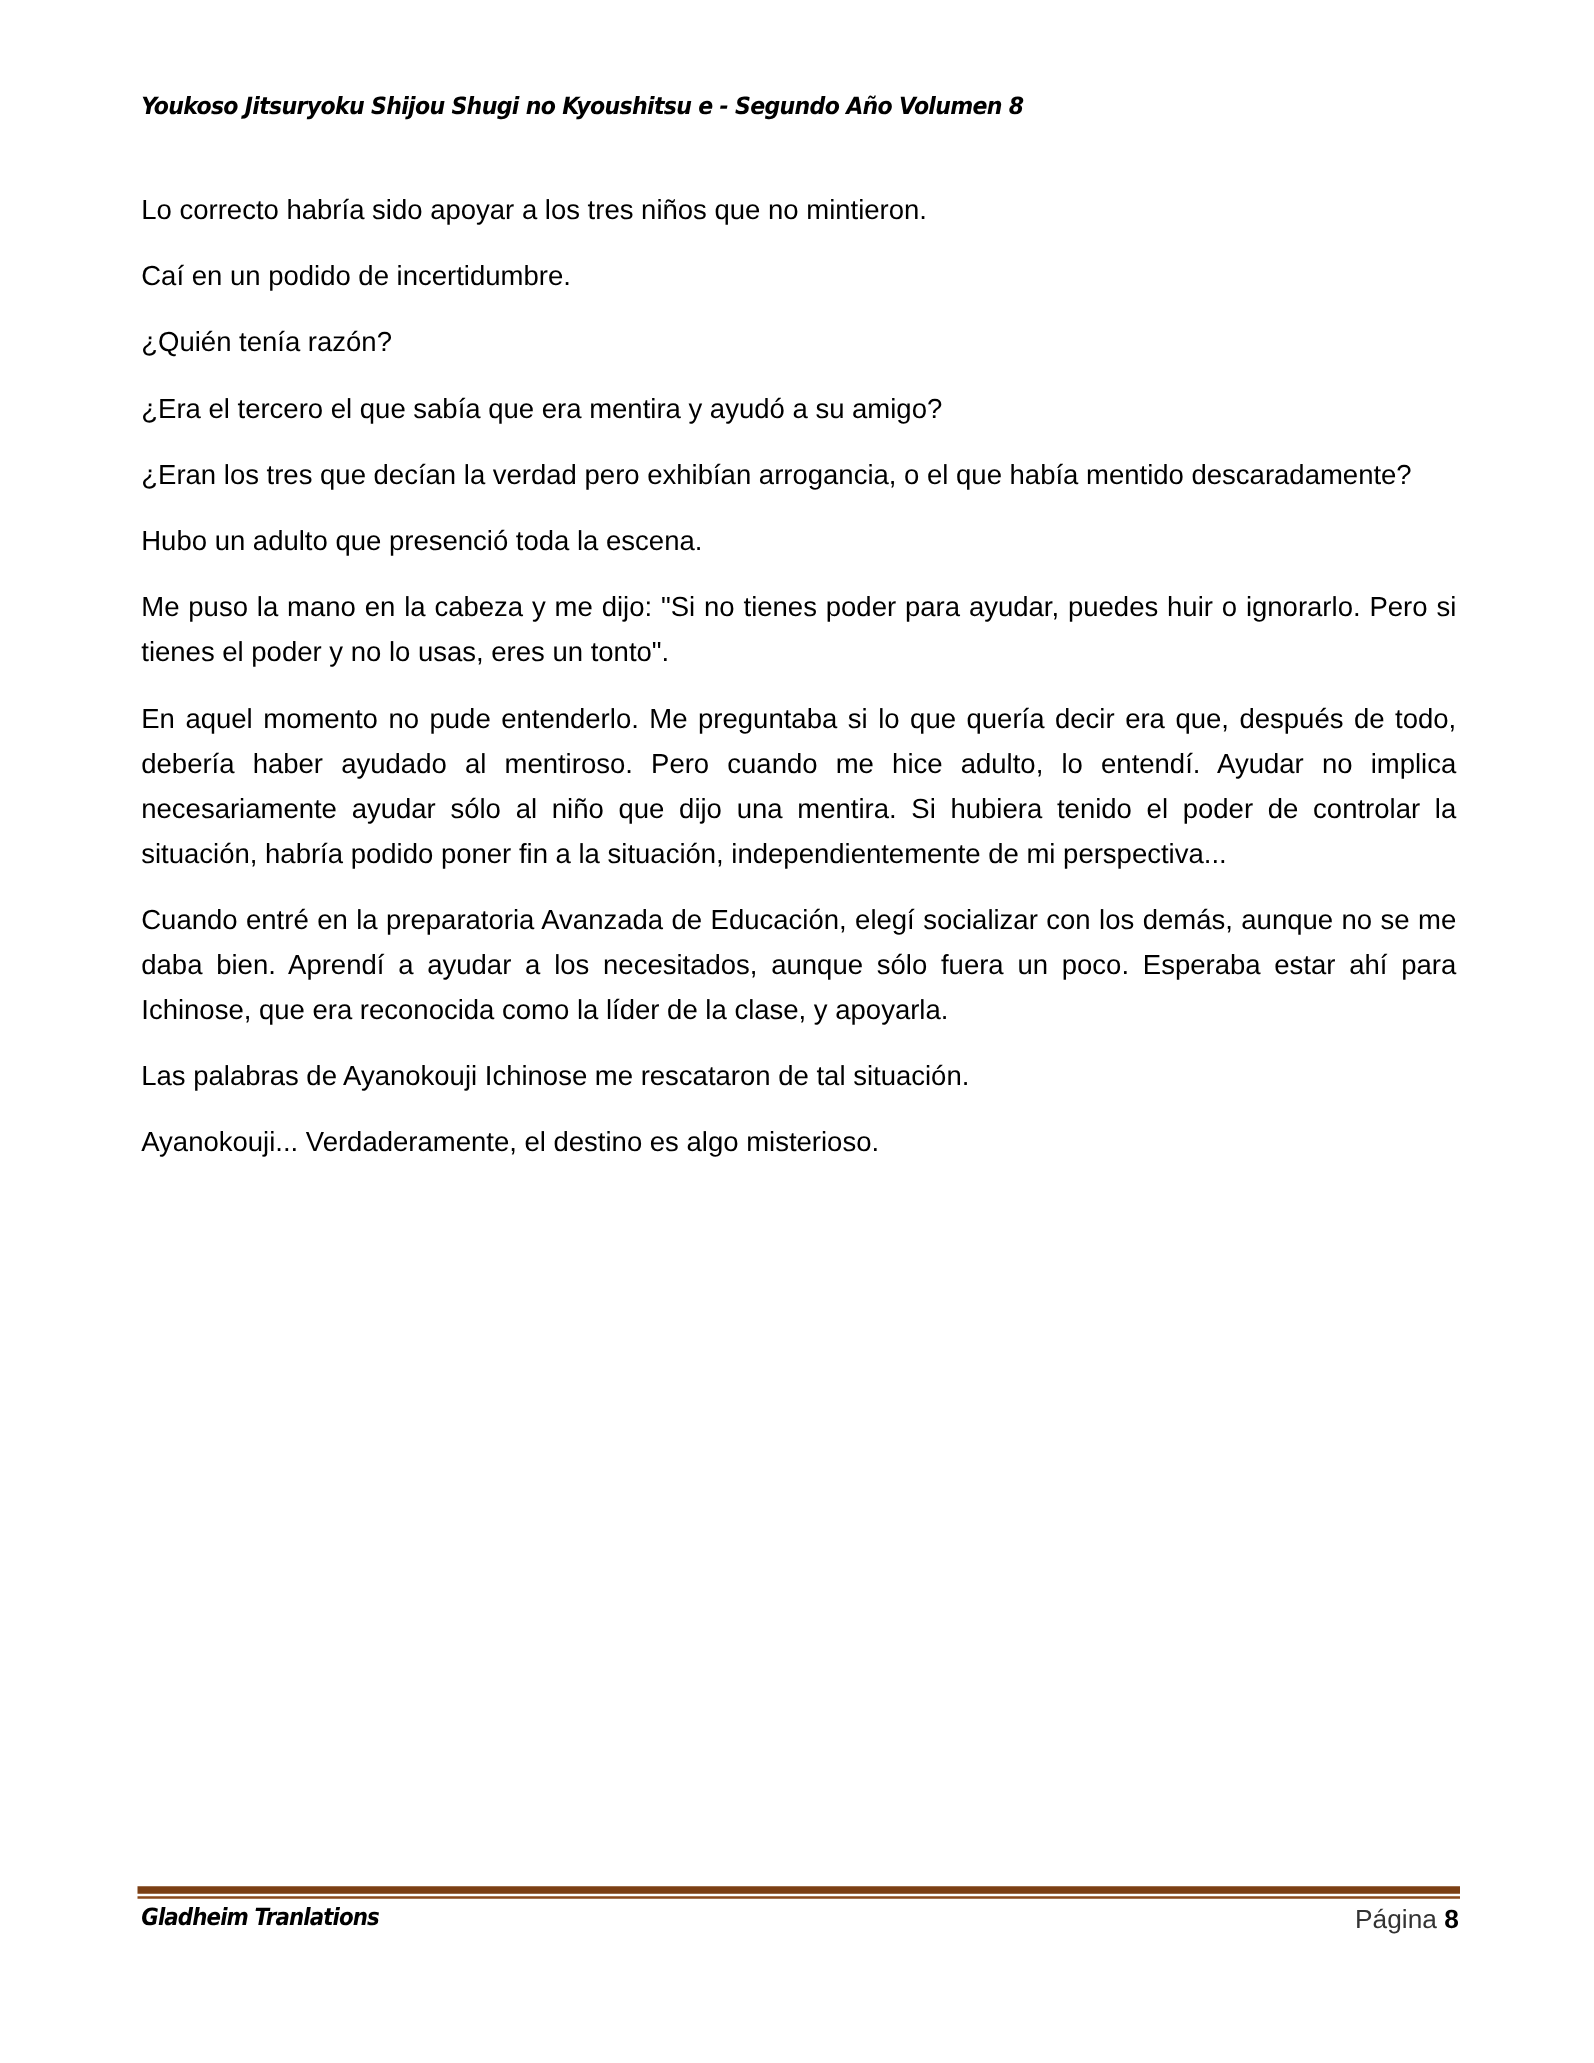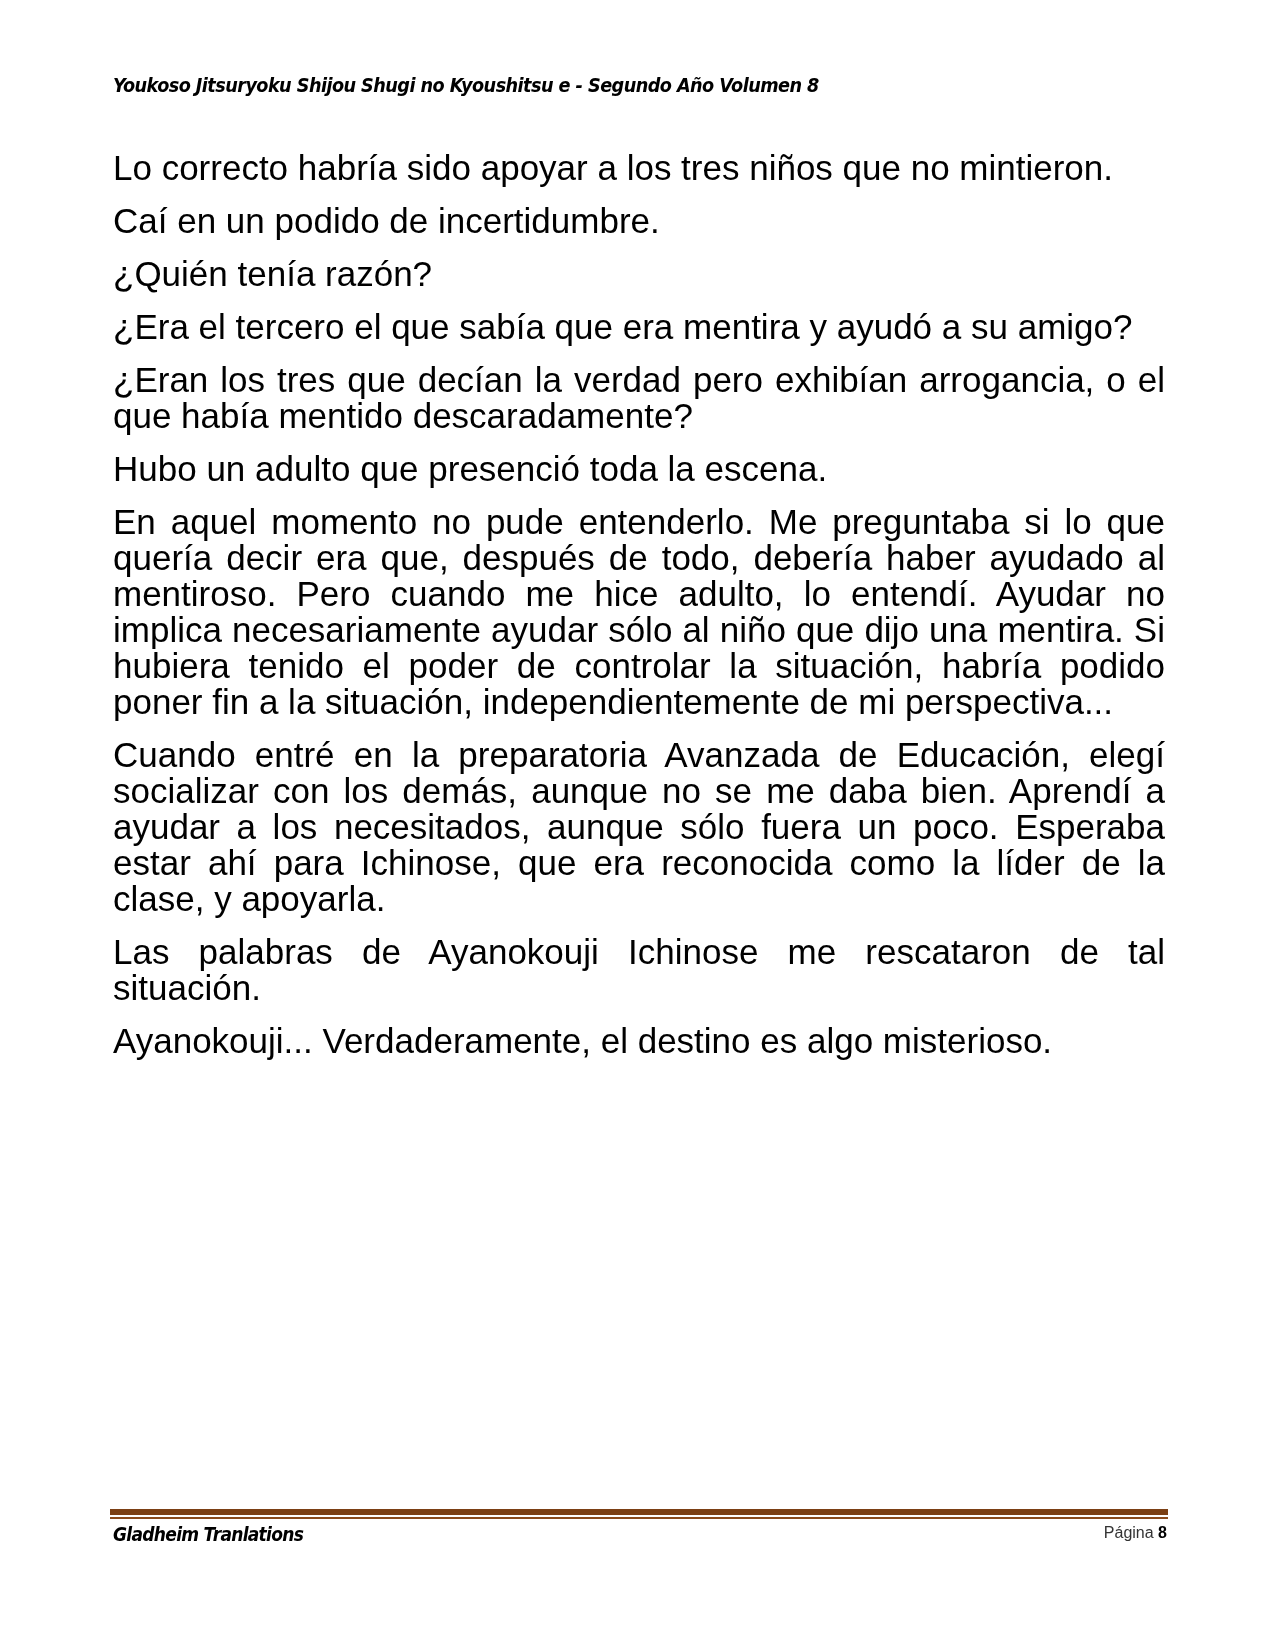--- a/index.html
+++ b/index.html
@@ -5,50 +5,51 @@
   html, body { margin: 0; padding: 0; background: #ffffff; }
   body { width: 1275px; height: 1650px; position: relative; overflow: hidden; }
   .header {
     position: absolute; left: 113px; top: 74px;
     font-family: "DejaVu Sans", sans-serif; font-weight: bold; font-style: italic;
     font-size: 19px; color: #000; letter-spacing: -0.6px; transform: scaleX(0.93); transform-origin: left;
     white-space: nowrap;
   }
   .body-text {
     position: absolute; left: 113px; top: 150px; width: 1052px;
-    font-family: "Liberation Sans", sans-serif; font-size: 35px; color: #000;
+    font-family: "Liberation Sans", sans-serif; font-size: 22px; color: #000;
     line-height: 36px;
   }
   .para { margin: 0 0 17px 0; text-align: justify; }
   .rule { position: absolute; left: 110px; width: 1058px; }
   .rule.thick { top: 1509px; height: 6px; background: #7b3f14; }
   .rule.thin { top: 1517px; height: 2px; background: #8a4a1c; }
   .footer-left {
     position: absolute; left: 113px; top: 1523px;
     font-family: "DejaVu Sans", sans-serif; font-weight: bold; font-style: italic;
     font-size: 19px; color: #000; letter-spacing: -0.8px; transform: scaleX(0.9); transform-origin: left; white-space: nowrap;
   }
   .footer-right {
     position: absolute; right: 108px; top: 1524px;
-    font-family: "Liberation Sans", sans-serif; font-size: 16px; color: #333;
+    font-family: "Liberation Sans", sans-serif; font-size: 21px; color: #333;
   }
   .footer-right .num { color: #000; font-weight: bold; }
 </style>
 </head>
 <body>
 
 <div class="header">Youkoso Jitsuryoku Shijou Shugi no Kyoushitsu e - Segundo Año Volumen 8</div>
 
 <div class="body-text">
   <p class="para">Lo correcto habría sido apoyar a los tres niños que no mintieron.</p>
   <p class="para">Caí en un podido de incertidumbre.</p>
   <p class="para">¿Quién tenía razón?</p>
   <p class="para">¿Era el tercero el que sabía que era mentira y ayudó a su amigo?</p>
   <p class="para">¿Eran los tres que decían la verdad pero exhibían arrogancia, o el que había mentido descaradamente?</p>
   <p class="para">Hubo un adulto que presenció toda la escena.</p>
+  <p class="para">Me puso la mano en la cabeza y me dijo: "Si no tienes poder para ayudar, puedes huir o ignorarlo. Pero si tienes el poder y no lo usas, eres un tonto".</p>
   <p class="para">En aquel momento no pude entenderlo. Me preguntaba si lo que quería decir era que, después de todo, debería haber ayudado al mentiroso. Pero cuando me hice adulto, lo entendí. Ayudar no implica necesariamente ayudar sólo al niño que dijo una mentira. Si hubiera tenido el poder de controlar la situación, habría podido poner fin a la situación, independientemente de mi perspectiva...</p>
   <p class="para">Cuando entré en la preparatoria Avanzada de Educación, elegí socializar con los demás, aunque no se me daba bien. Aprendí a ayudar a los necesitados, aunque sólo fuera un poco. Esperaba estar ahí para Ichinose, que era reconocida como la líder de la clase, y apoyarla.</p>
   <p class="para">Las palabras de Ayanokouji Ichinose me rescataron de tal situación.</p>
   <p class="para">Ayanokouji... Verdaderamente, el destino es algo misterioso.</p>
 </div>
 
 <div class="rule thick"></div>
 <div class="rule thin"></div>
 
 <div class="footer-left">Gladheim Tranlations</div>

